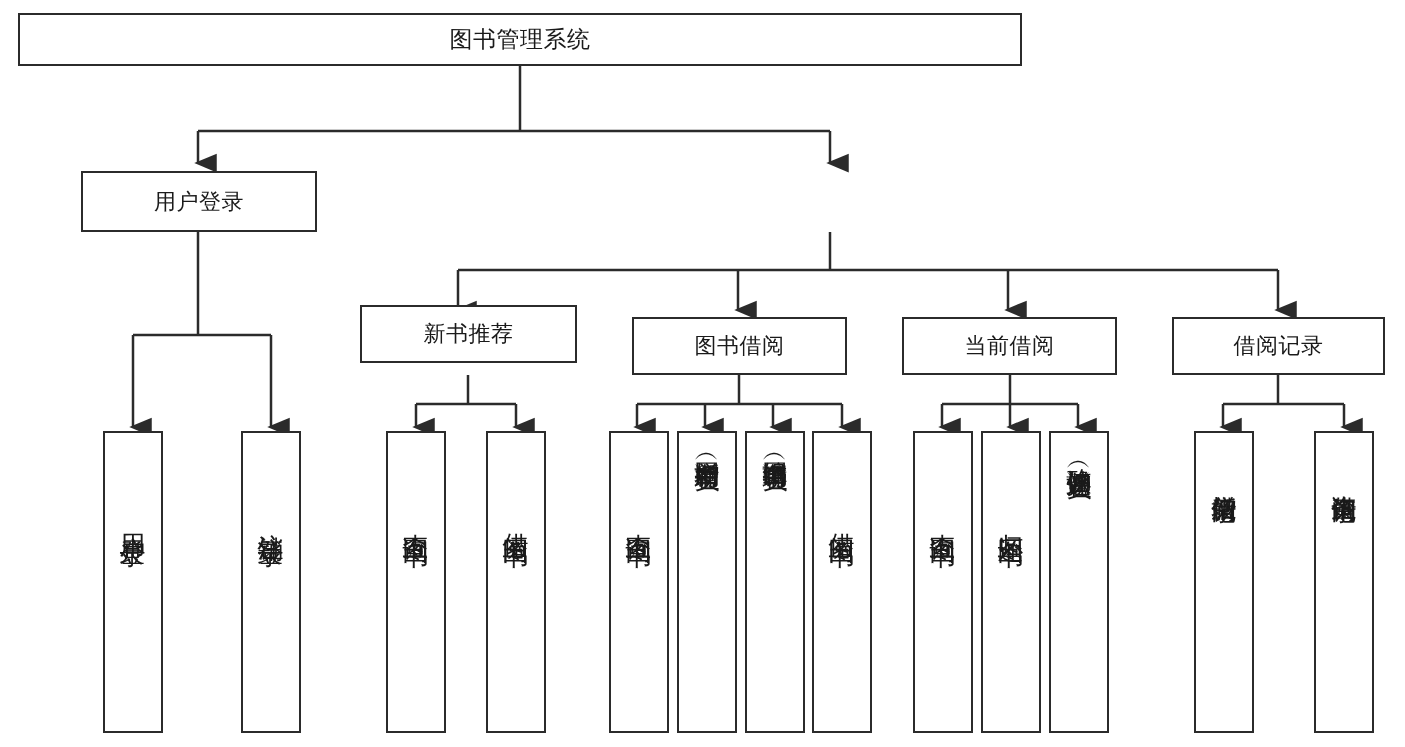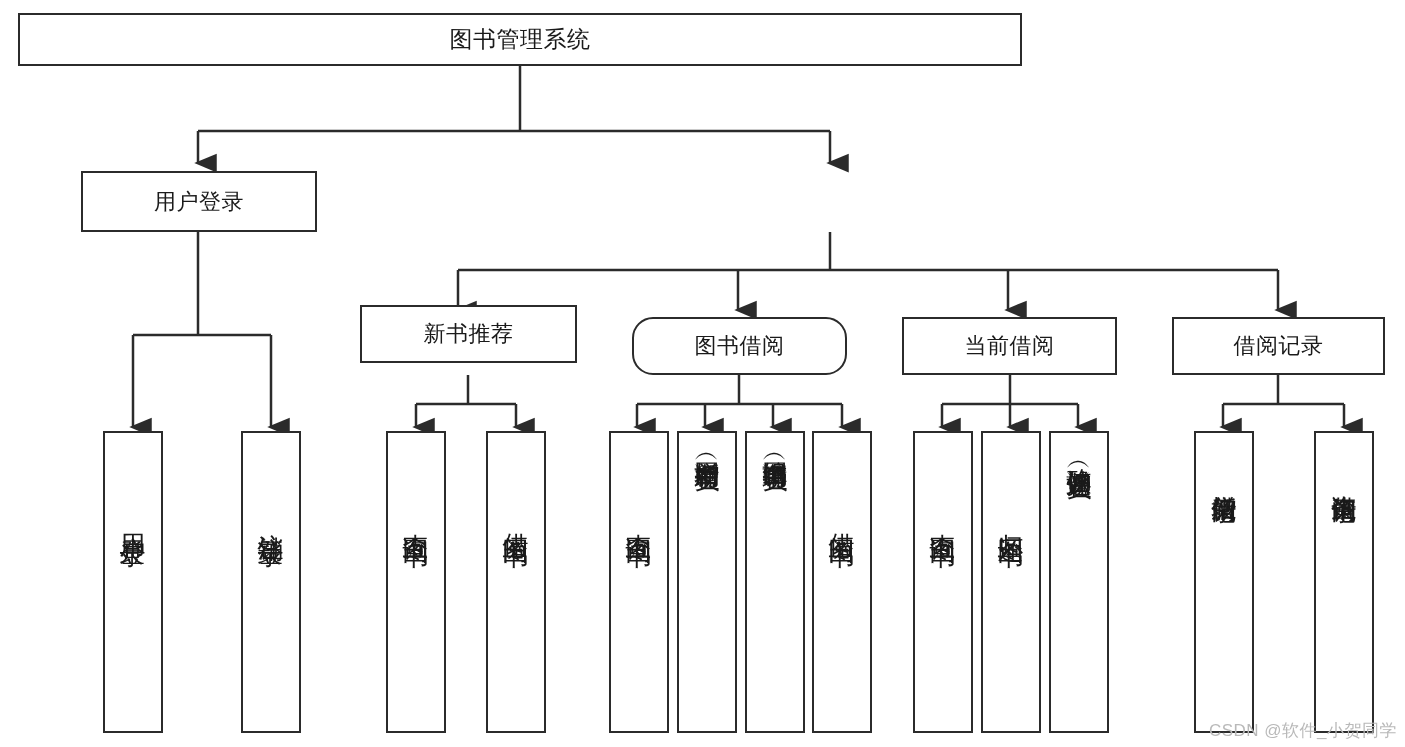--- a/index.html
+++ b/index.html
@@ -137,21 +137,21 @@
     <span class="node-label">图书管理系统</span>
   </div>
 
   <div class="node horiz" style="left:81px; top:171px; width:236px; height:61px;">
     <span class="node-label">用户登录</span>
   </div>
 
   <div class="node horiz" style="left:360px; top:305px; width:217px; height:58px;">
     <span class="node-label">新书推荐</span>
   </div>
-  <div class="node horiz" style="left:632px; top:317px; width:215px; height:58px;border-radius:21px;">
+  <div class="node horiz" style="left:632px; top:317px; width:215px; height:58px;">
     <span class="node-label">图书借阅</span>
   </div>
   <div class="node horiz" style="left:1172px; top:317px; width:213px; height:58px;">
     <span class="node-label">借阅记录</span>
   </div>
   <div class="node horiz" style="left:902px; top:317px; width:215px; height:58px;">
     <span class="node-label">当前借阅</span>
   </div>
 
   <div class="node vert" style="left:103px; top:431px; width:60px; height:302px; padding-top:80px;">
@@ -191,15 +191,14 @@
     <span class="node-label">确认归还（管理员）</span>
   </div>
 
   <div class="node vert tall" style="left:1194px; top:431px; width:60px; height:302px; padding-top:42px;">
     <span class="node-label">新增借阅记录</span>
   </div>
   <div class="node vert tall" style="left:1314px; top:431px; width:60px; height:302px; padding-top:42px;">
     <span class="node-label">查询借阅记录</span>
   </div>
 
-  <div class="watermark">CSDN @软件_小贺同学</div>
 
 </div>
 
 </body></html>

